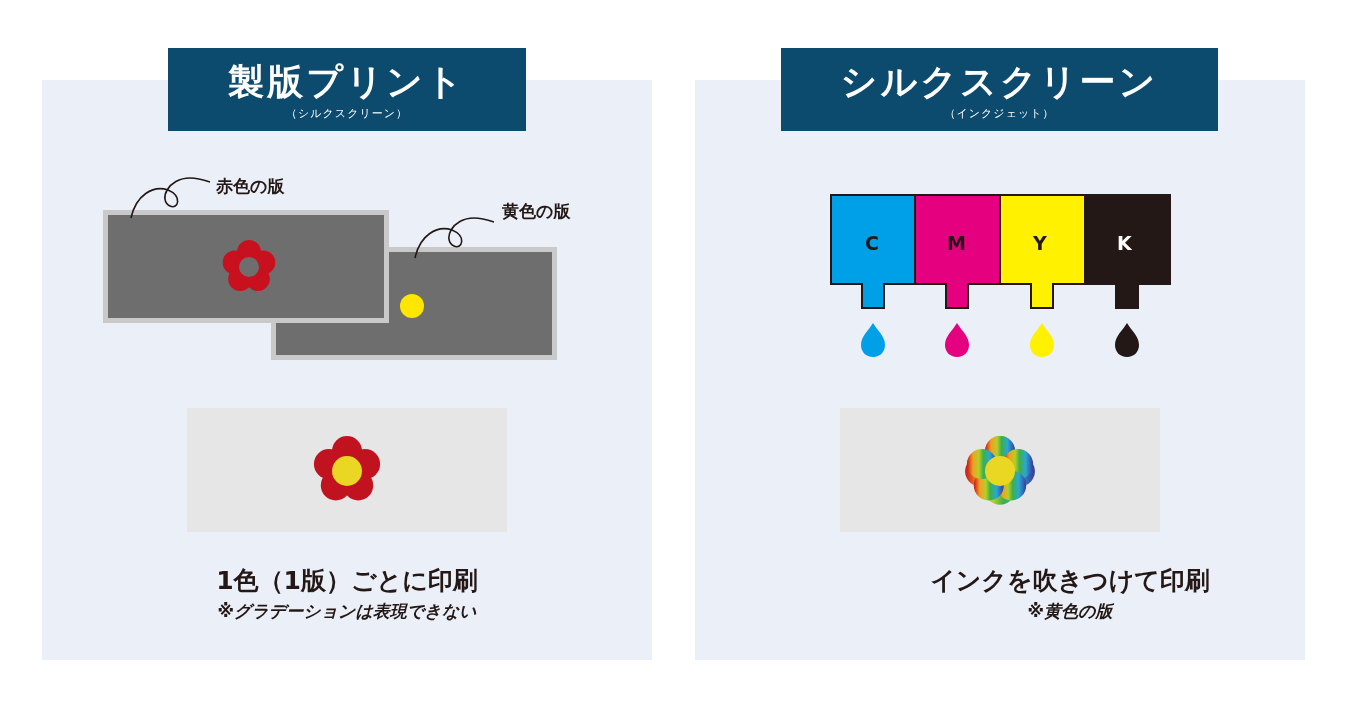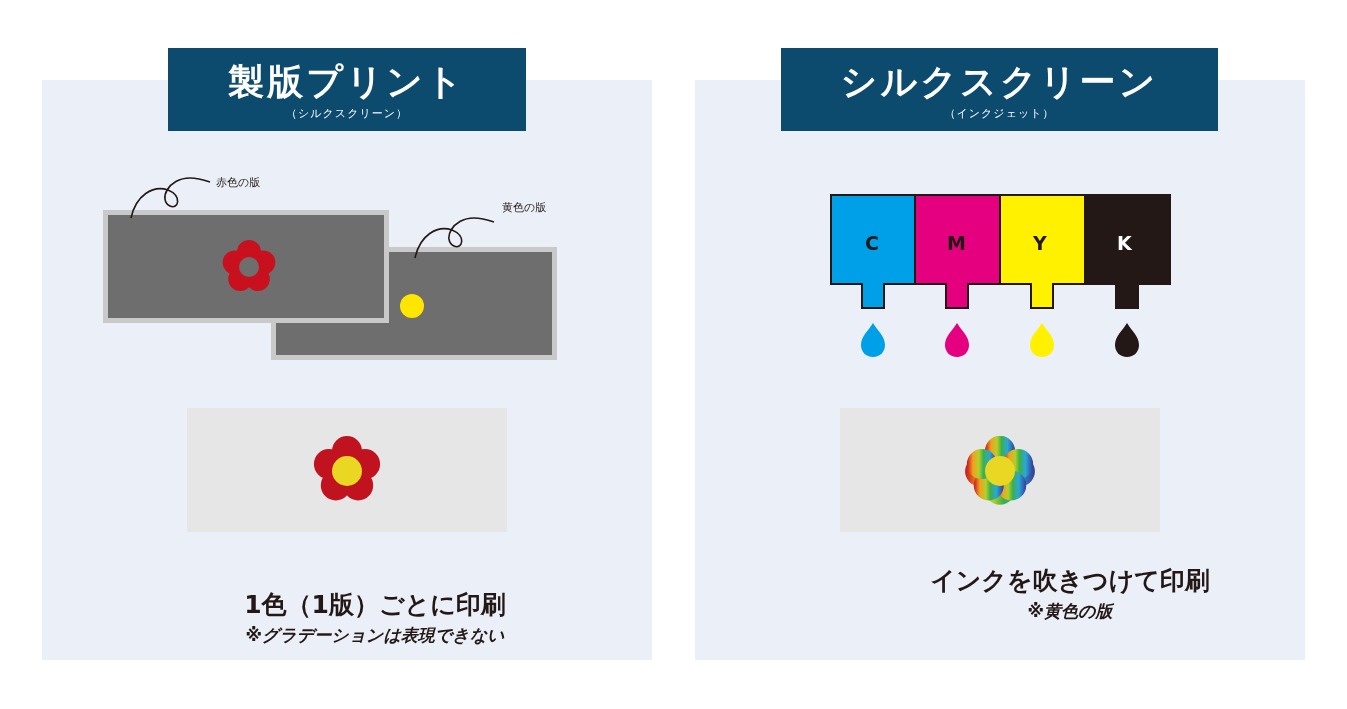--- a/index.html
+++ b/index.html
@@ -7,21 +7,21 @@
        font-family:"DejaVu Sans","Liberation Sans",sans-serif;color:#231815;}
   .panel{position:absolute;top:80px;width:610px;height:580px;background:#ebeff8;}
   .panel.left{left:42px;}
   .panel.right{left:695px;}
   .header{position:absolute;top:48px;height:83px;background:#0c4a6e;color:#fff;text-align:center;box-sizing:border-box;}
   .header.left{left:168px;width:358px;}
   .header.right{left:781px;width:437px;}
   .header .title{display:block;font-weight:bold;font-size:36px;letter-spacing:3px;margin-top:12px;line-height:44px;}
   .header .sub{display:block;font-weight:normal;font-size:11px;line-height:20px;letter-spacing:1px;}
   .plate{position:absolute;background:#6e6e6e;border:5px solid #c9c9c9;box-sizing:border-box;}
-  .label{position:absolute;font-weight:normal;font-size:11px;}
+  .label{position:absolute;font-weight:bold;font-size:17px;}
   .result-box{position:absolute;top:408px;width:320px;height:124px;background:#e6e6e6;}
   .caption{position:absolute;text-align:center;width:610px;}
   .caption .main{display:block;font-weight:bold;font-size:25px;line-height:34px;}
   .caption .note{display:block;font-weight:bold;font-size:17px;line-height:26px;font-style:italic;}
   .cmyk{position:absolute;left:830px;top:194px;}
   .cmyk-label{font-family:"DejaVu Sans",sans-serif;font-weight:bold;font-size:19px;}
 </style>
 </head>
 <body>
 
@@ -68,21 +68,21 @@
       <circle cx="18.1" cy="-5.9" r="15"></circle>
       <circle cx="11.2" cy="15.4" r="15"></circle>
       <circle cx="-11.2" cy="15.4" r="15"></circle>
       <circle cx="-18.1" cy="-5.9" r="15"></circle>
       <circle cx="0" cy="0" r="18"></circle>
     </g>
     <circle cx="0" cy="1" r="15" fill="#e9d723"></circle>
   </svg>
 </div>
 
-<div class="caption" style="left:42px;top:588px;margin-left:28px;">
+<div class="caption" style="left:42px;top:564px;">
   <span class="main">1色（1版）ごとに印刷</span>
   <span class="note">※グラデーションは表現できない</span>
 </div>
 
 <div class="panel right"></div>
 <div class="header right">
   <span class="title">シルクスクリーン</span>
   <span class="sub">（インクジェット）</span>
 </div>
 

